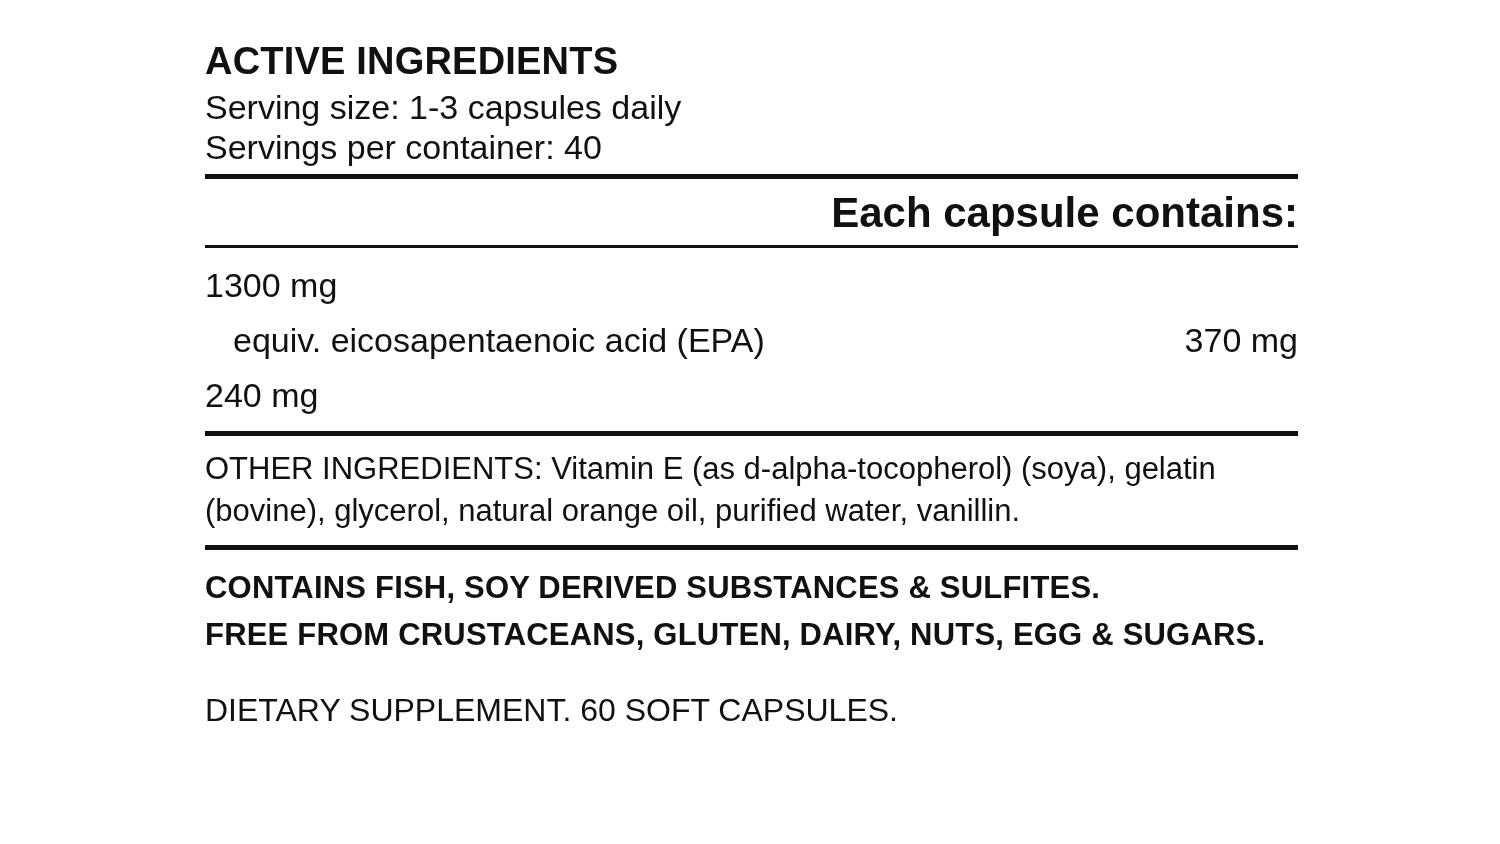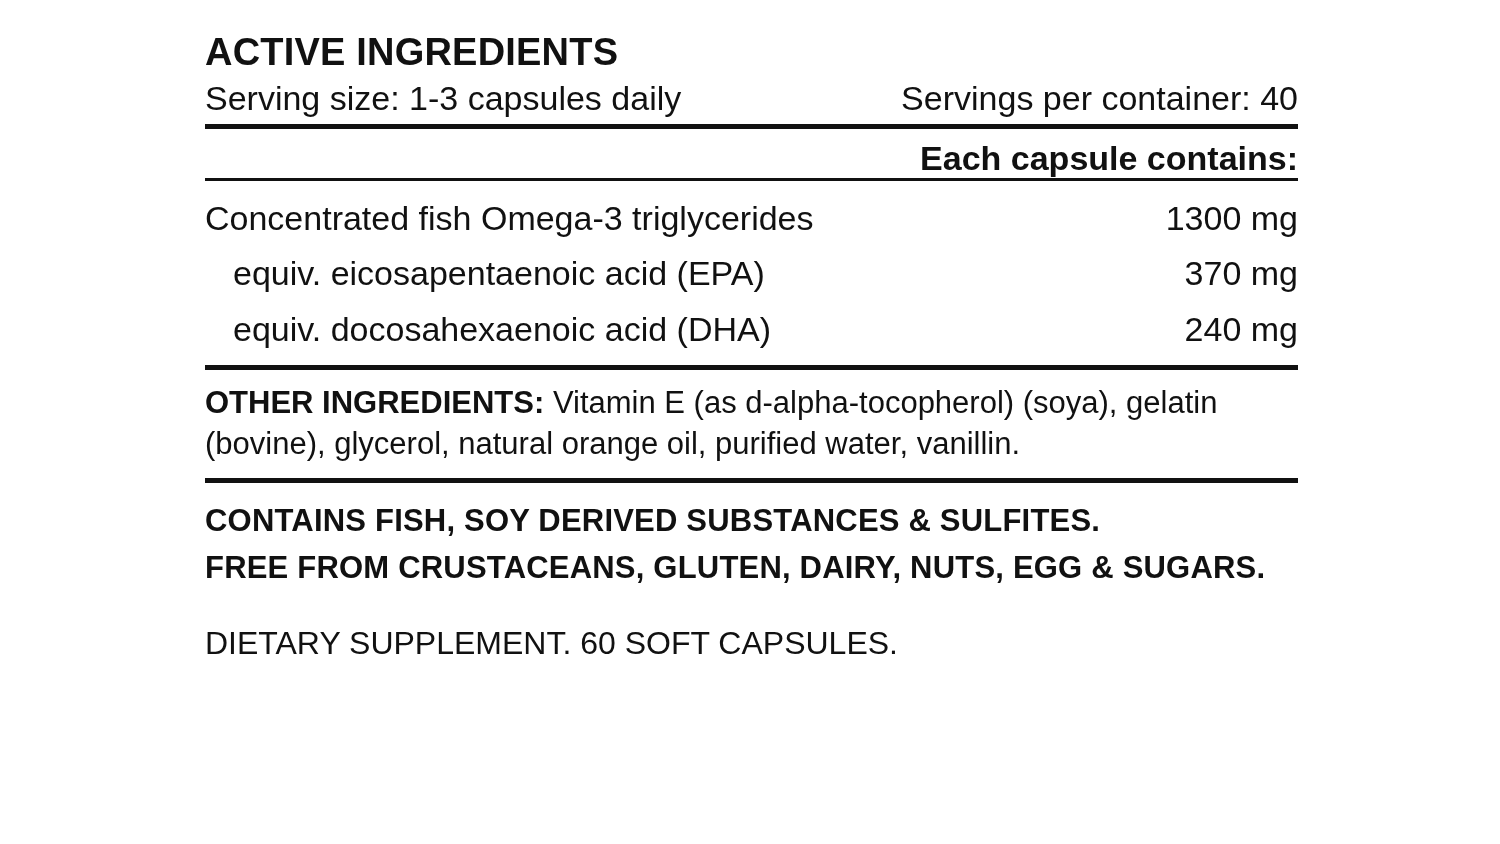--- a/index.html
+++ b/index.html
@@ -10,54 +10,55 @@
   body {
     width: 1500px;
     height: 844px;
     font-family: "Liberation Sans", sans-serif;
     color: #111111;
     overflow: hidden;
   }
   .label-panel {
     position: absolute;
     left: 205px;
-    top: 31px;
+    top: 40px;
     width: 1093px;
   }
   .title {
     font-size: 38px;
     font-weight: bold;
     letter-spacing: 0.2px;
     line-height: 1.12;
     margin: 0 0 4px 0;
   }
   .serving-row {
     display: flex;
     justify-content: space-between;
     align-items: baseline;
     font-size: 34px;
     line-height: 1.2;
     padding-bottom: 6px;
+    flex-direction: column;
   }
   .rule {
     border: none;
     border-top: 5px solid #111111;
     margin: 0;
   }
   .rule-thin {
     border: none;
     border-top: 3px solid #111111;
     margin: 0;
   }
   .each-capsule-row {
     display: flex;
     justify-content: flex-end;
-    font-size: 34px;
+    font-size: 42px;
     font-weight: bold;
-    padding: 10px 0 0 0;
+    padding: 10px 0 8px 0;
   }
   .ing-table {
     padding: 10px 0 8px 0;
   }
   .ing-row {
     display: flex;
     justify-content: space-between;
     align-items: baseline;
     font-size: 34px;
     line-height: 1.62;
@@ -66,21 +67,21 @@
   .ing-row .name.indent {
     padding-left: 28px;
     text-align: center;
   }
   .other-block {
     font-size: 31px;
     line-height: 1.33;
     padding: 12px 0 14px 0;
   }
   .other-label {
-    font-weight: bold;
+    font-weight: normal;
   }
   .free-from {
     font-size: 31px;
     font-weight: bold;
     line-height: 1.52;
     letter-spacing: 0.2px;
     padding: 14px 0 14px 0;
   }
   .dietary {
     font-size: 32px;
@@ -103,29 +104,27 @@
   <hr class="rule">
 
   <div class="each-capsule-row">
     <span>Each capsule contains:</span>
   </div>
 
   <hr class="rule-thin">
 
   <div class="ing-table">
     <div class="ing-row">
-      <span class="name">Concentrated fish Omega-3 triglycerides</span>
       <span class="amount">1300 mg</span>
     </div>
     <div class="ing-row">
       <span class="name indent">equiv. eicosapentaenoic acid (EPA)</span>
       <span class="amount">370 mg</span>
     </div>
     <div class="ing-row">
-      <span class="name indent">equiv. docosahexaenoic acid (DHA)</span>
       <span class="amount">240 mg</span>
     </div>
   </div>
 
   <hr class="rule">
 
   <div class="other-block">
     <span class="other-label">OTHER INGREDIENTS:</span><span> Vitamin E (as d-alpha-tocopherol) (soya), gelatin (bovine), glycerol, natural orange oil, purified water, vanillin.</span>
   </div>
 

